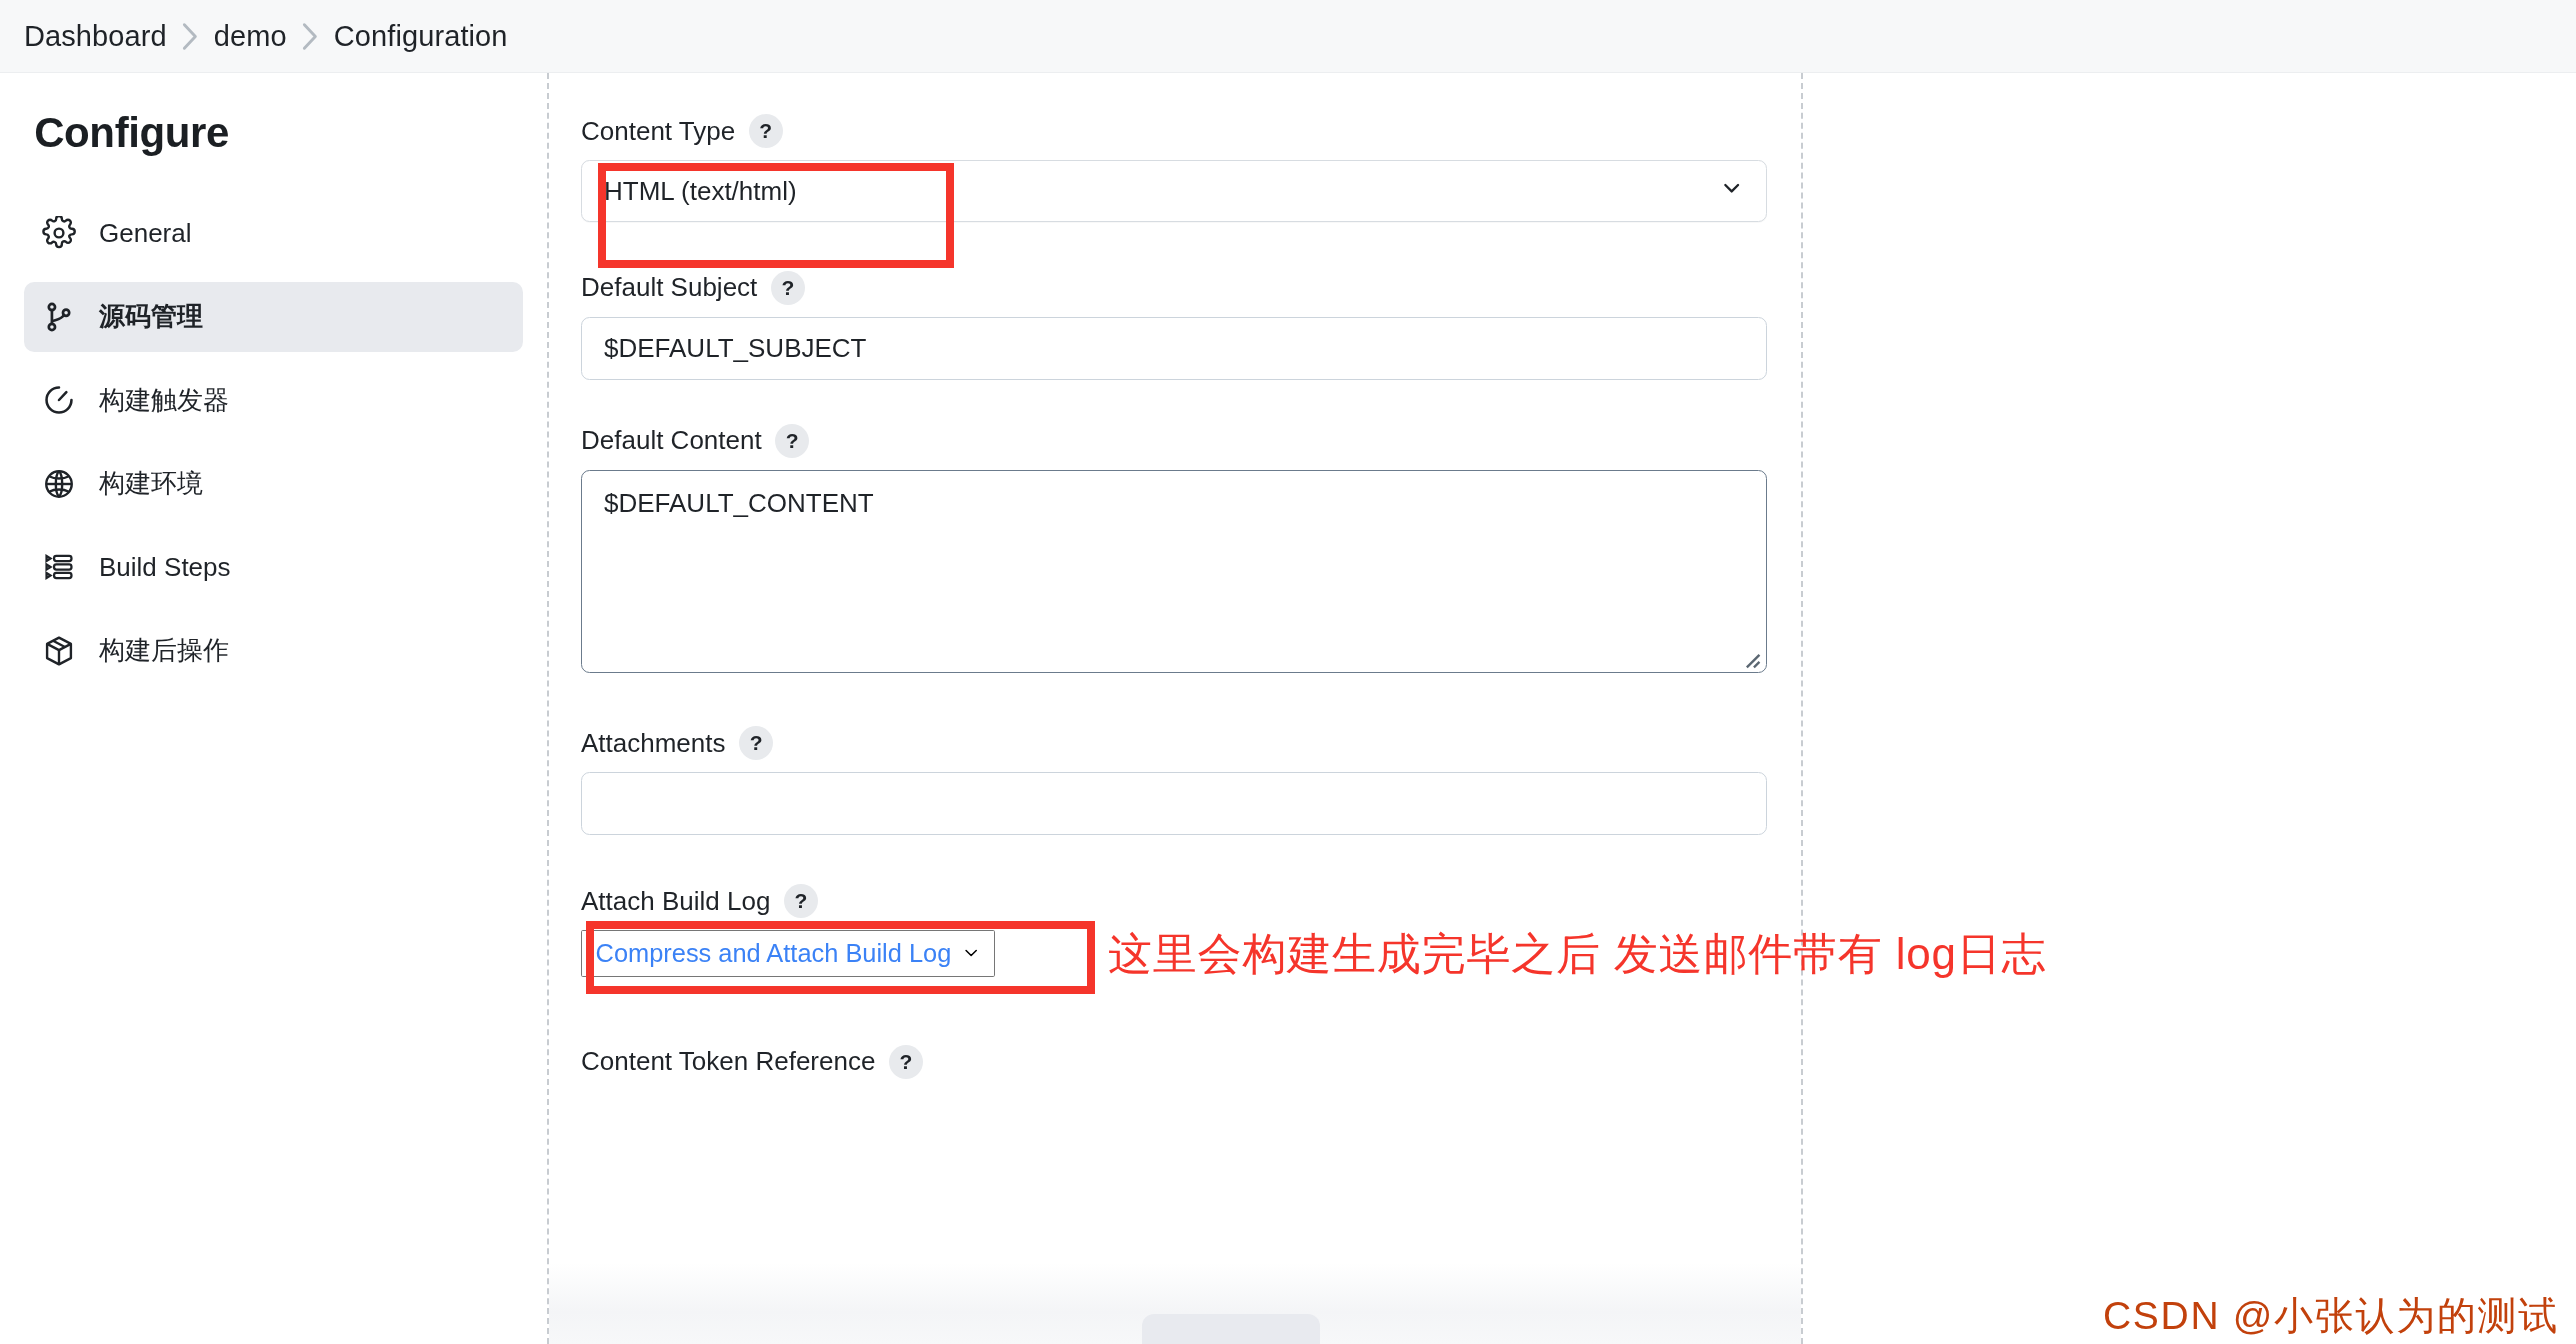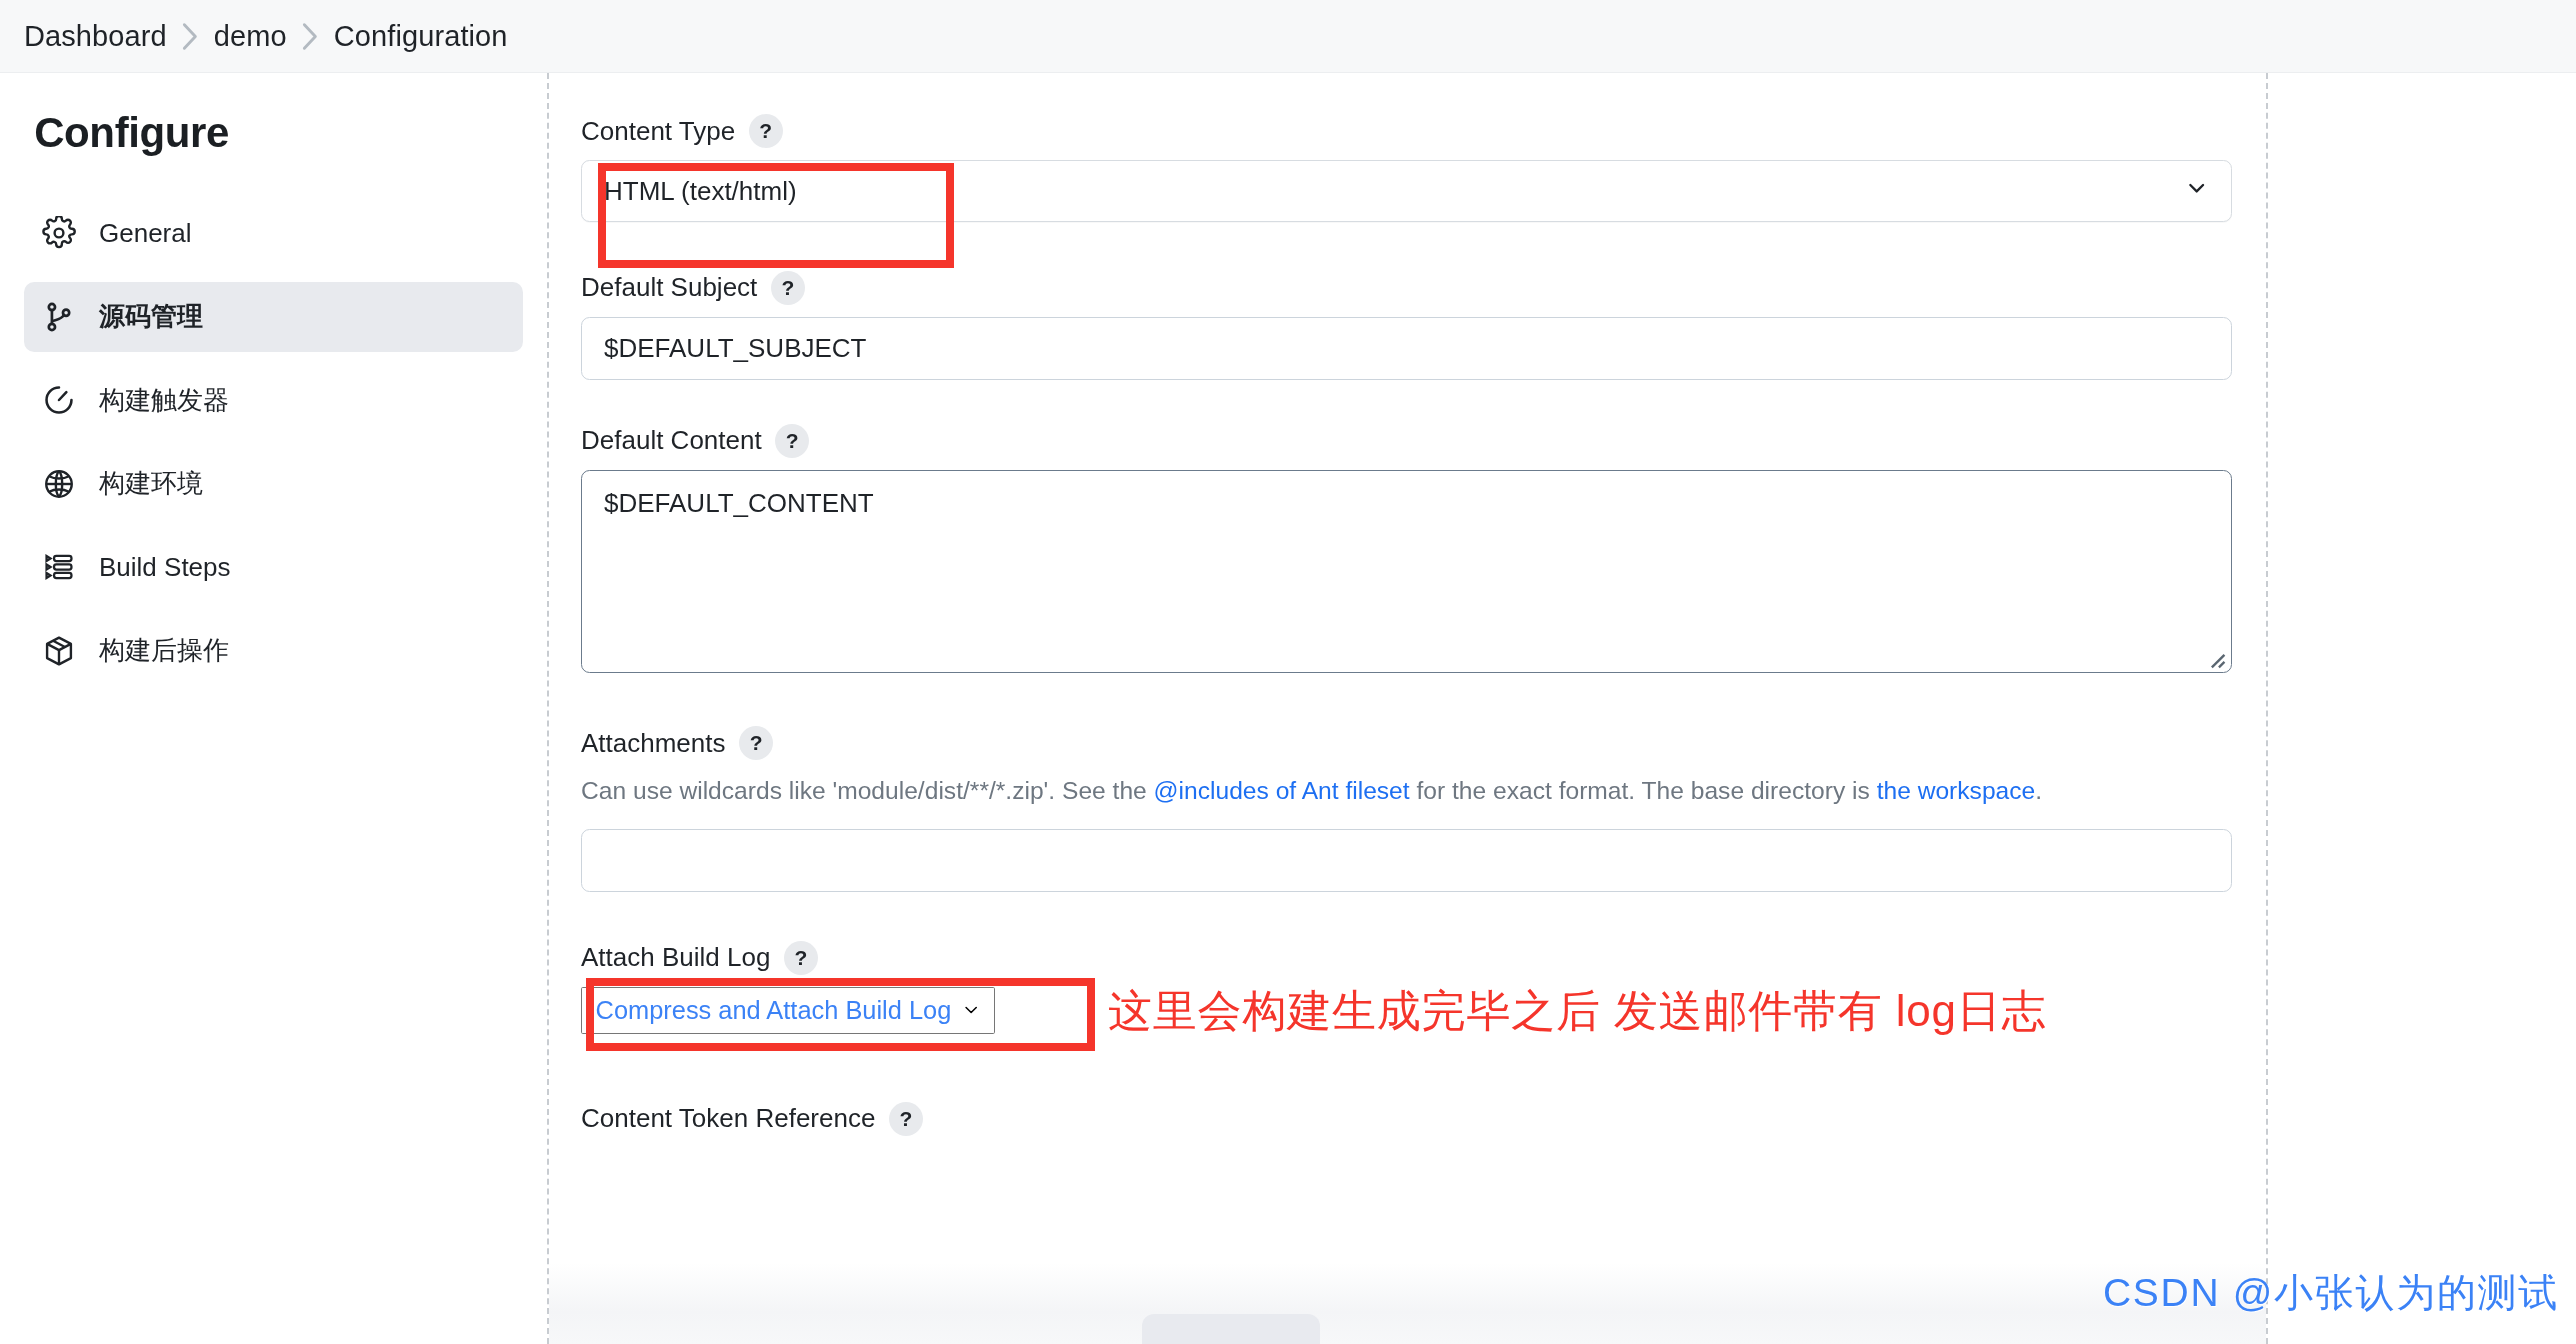--- a/index.html
+++ b/index.html
@@ -213,23 +213,23 @@
     border: none;
   }
 
   
   #right-pane { flex: 1 1 auto; background: #fff; }
 
   
   #watermark {
     position: absolute;
     right: 17px;
-    bottom: 24px;
+    bottom: 1px;
     font-size: 39px;
-    color: #3b82f6;
+    color: #c2410c;
     text-shadow: 0.8px 0.8px 0 #ffffff;
     white-space: nowrap;
     letter-spacing: 1.7px;
     pointer-events: none;
   }
 </style>
 </head>
 <body>
 
 <div id="breadcrumb-bar">
@@ -374,21 +374,20 @@
         </div>
       </div>
 
       <div style="height:47px"></div>
 
       <div class="field">
         <div class="field-label">
           <span>Attachments</span>
           <span class="help-badge">?</span>
         </div>
-        <div class="help-text"><span>Can use wildcards like 'module/dist/**/*.zip'. See the </span><a href="#">@includes of Ant fileset</a><span> for the exact format. The base directory is </span><a href="#">the workspace</a><span>.</span></div>
         <div class="jk-input" placeholder=""></div>
       </div>
 
       <div style="height:42px"></div>
 
       <div class="field">
         <div class="field-label">
           <span>Attach Build Log</span>
           <span class="help-badge">?</span>
         </div>

